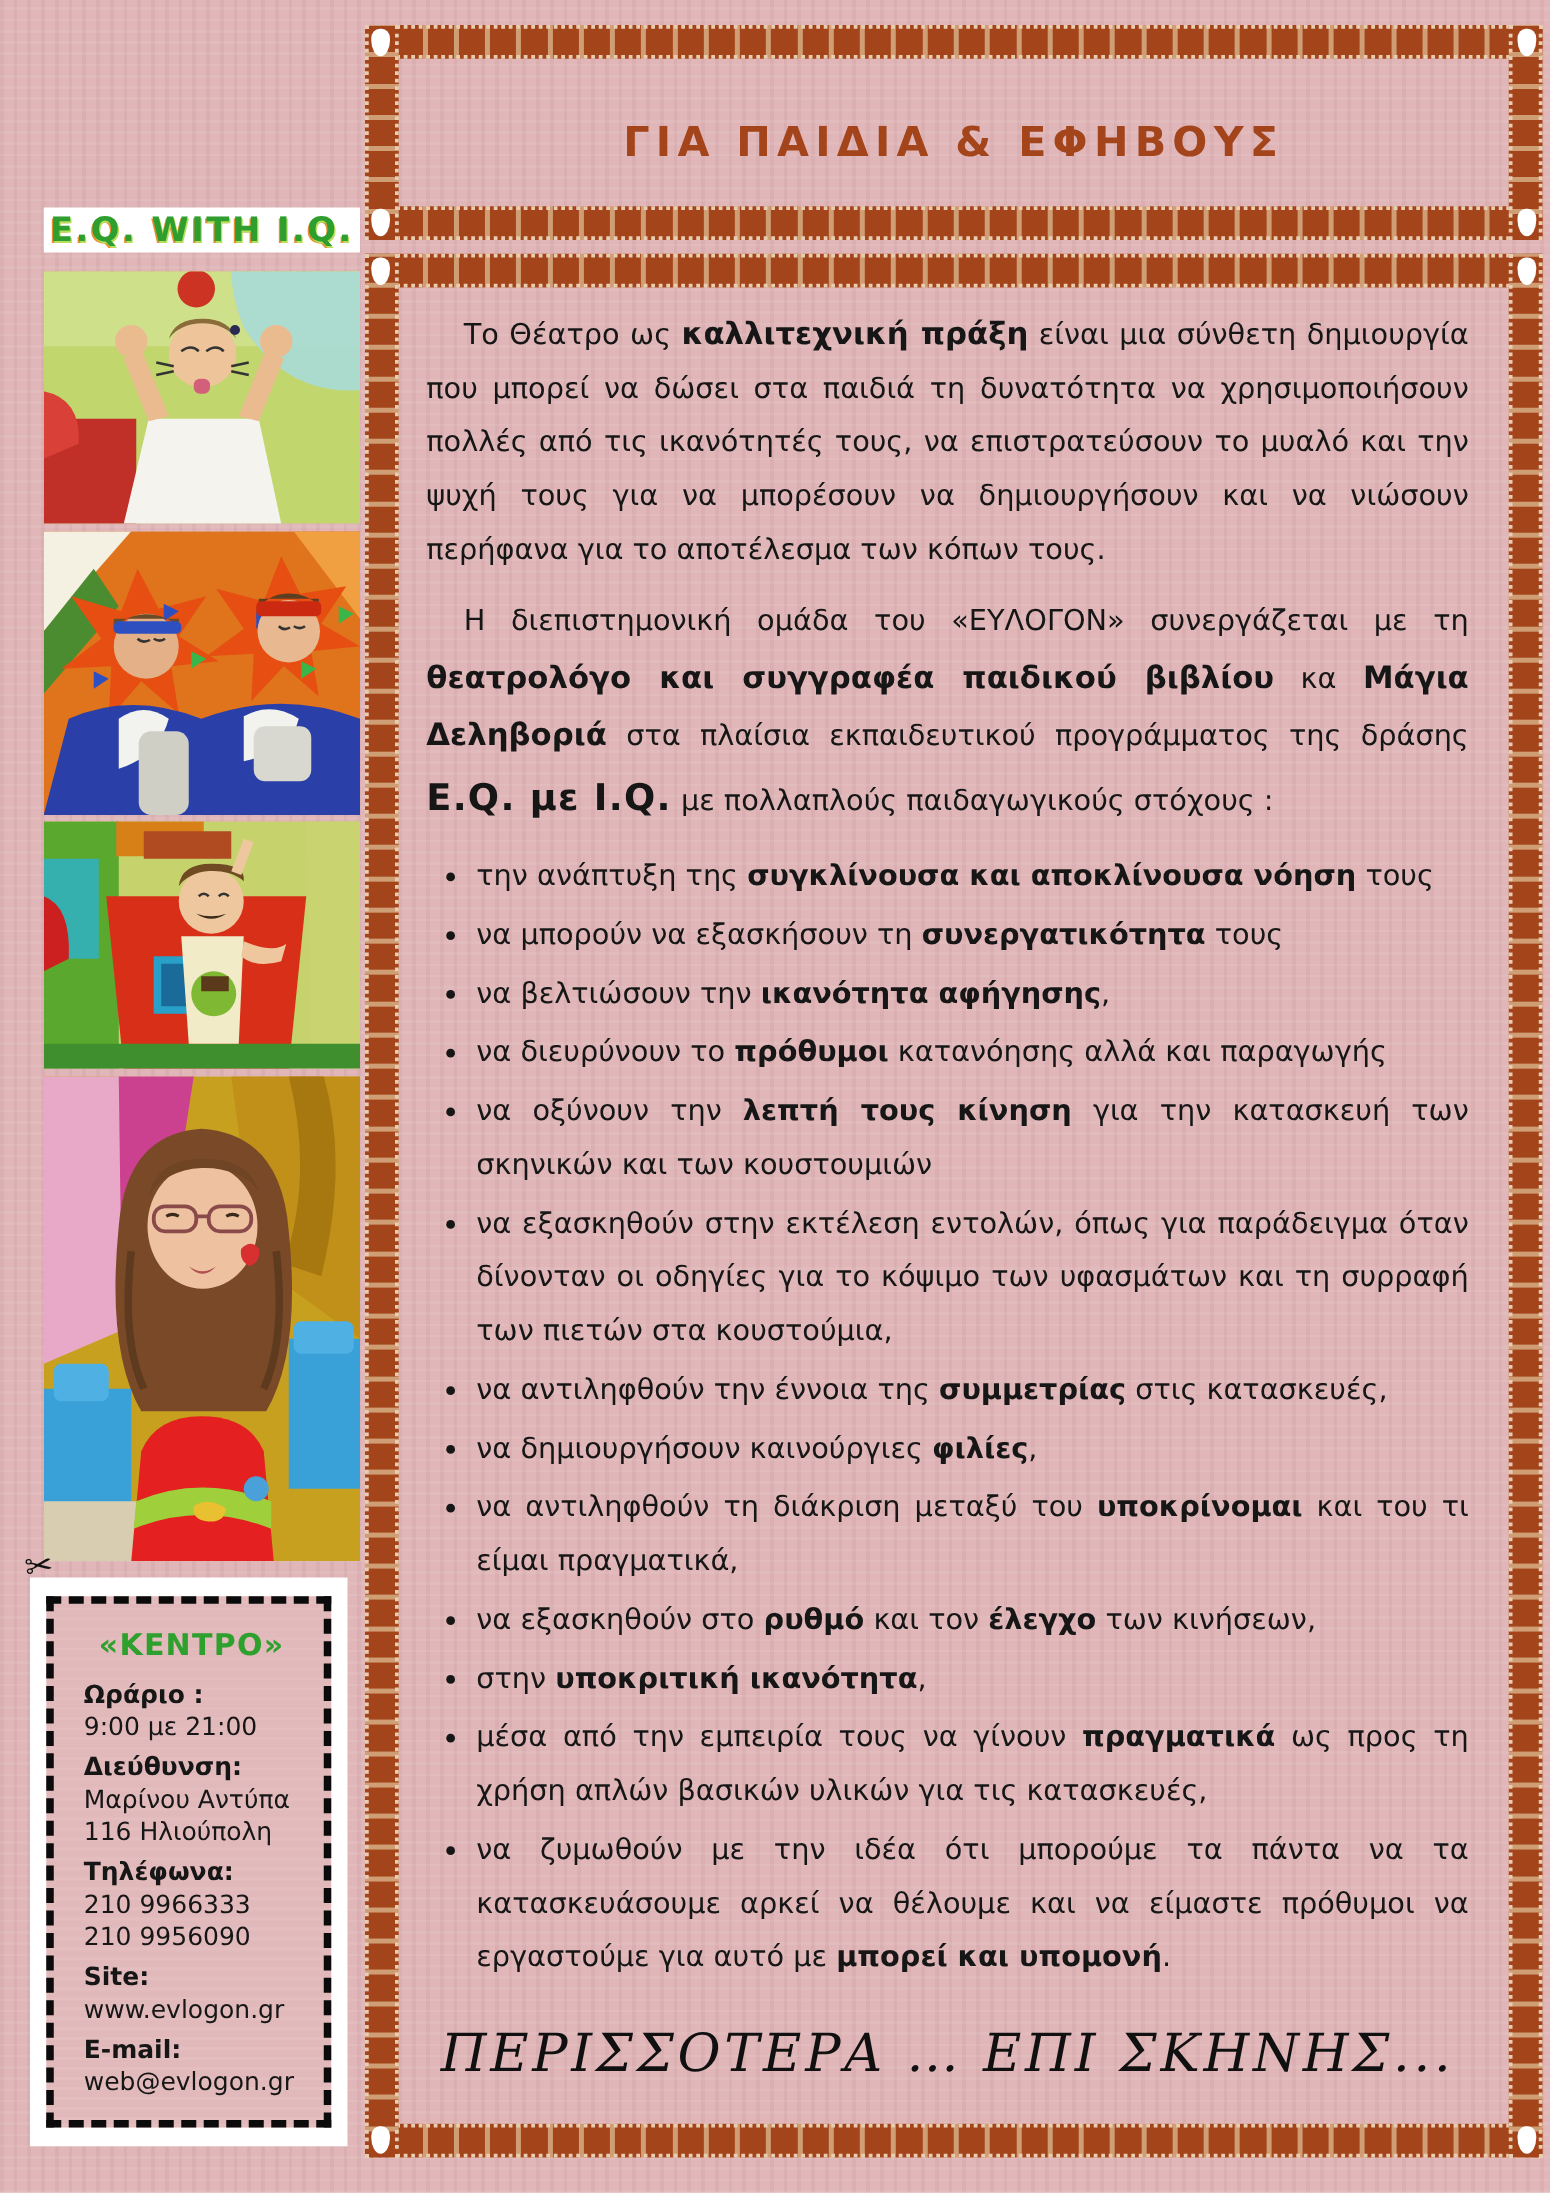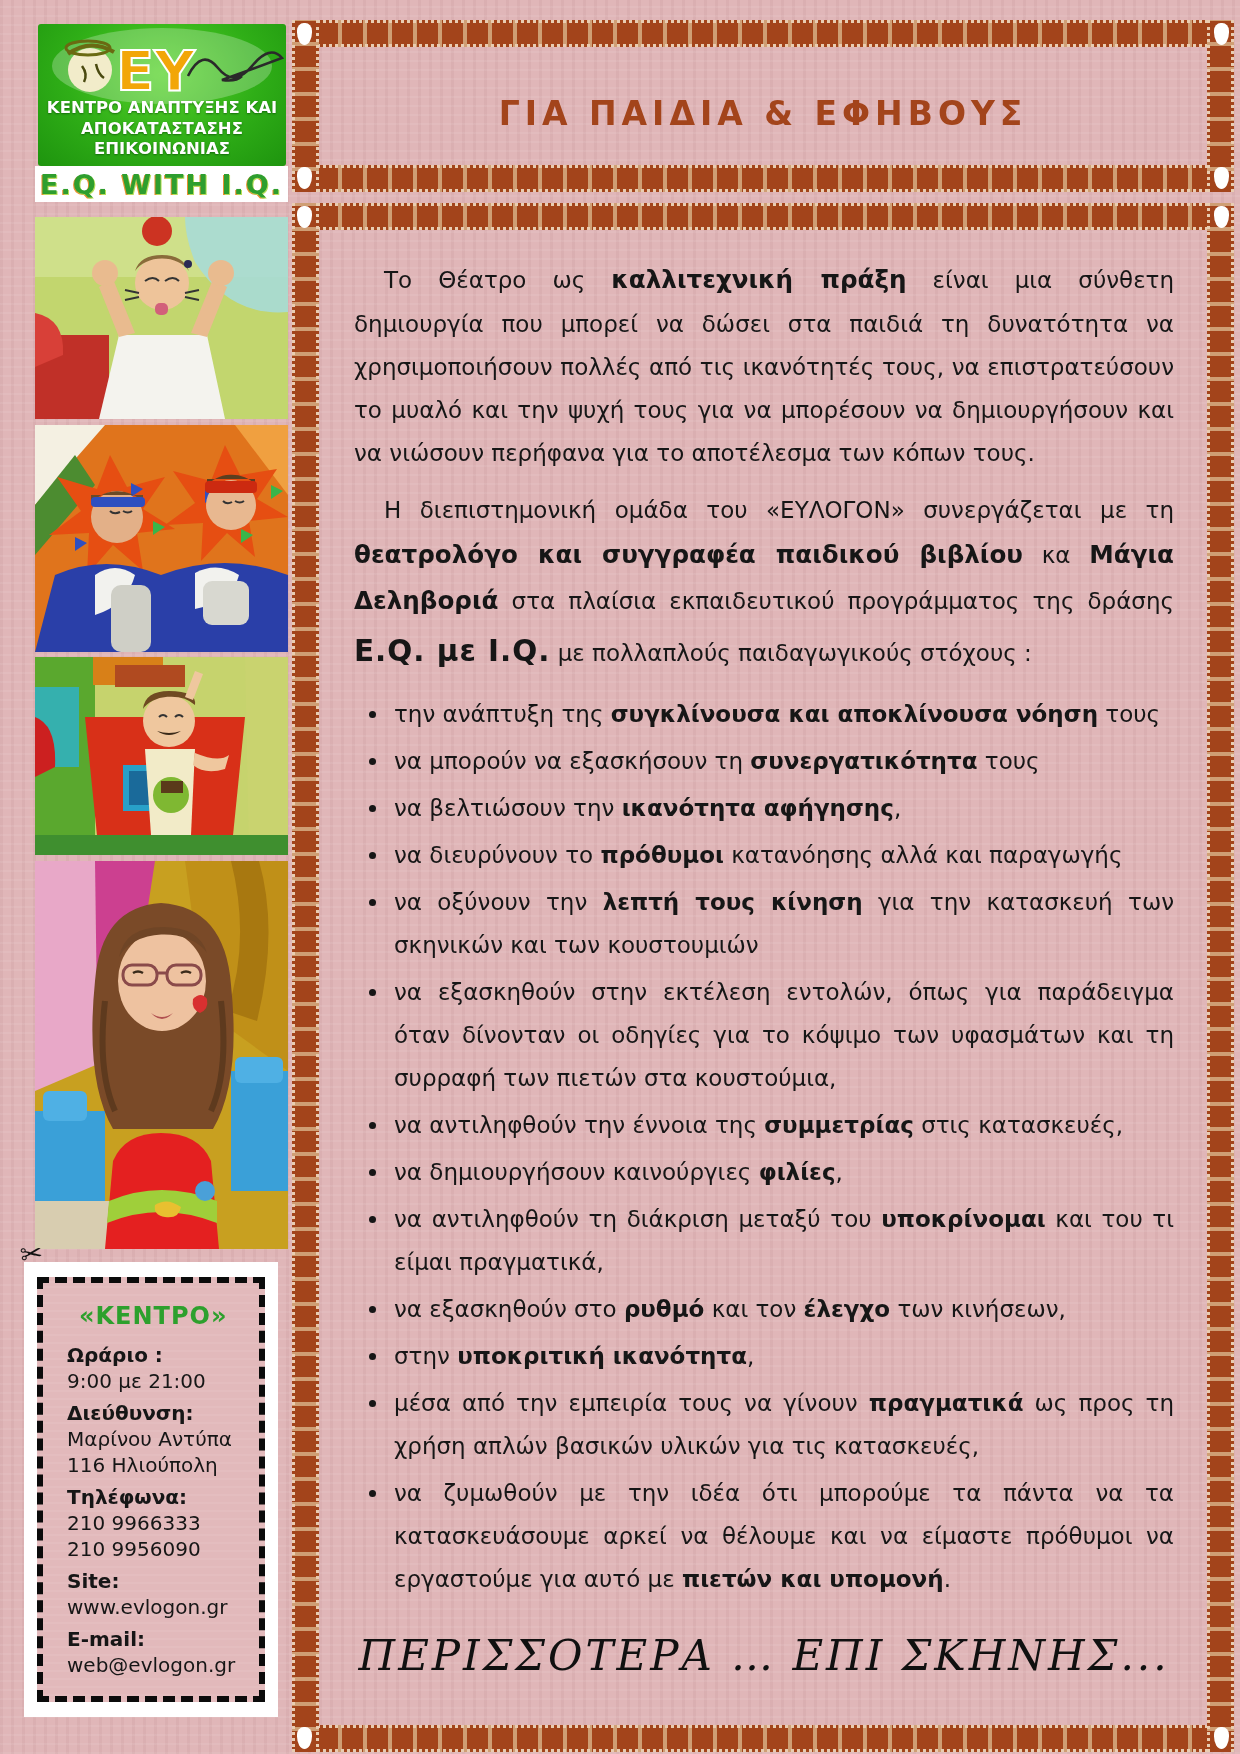--- a/index.html
+++ b/index.html
@@ -31,21 +31,21 @@
   
   .title-box{left:292px;top:20px;width:942px;height:172px;}
   .title-inner{position:absolute;inset:27px;display:flex;flex-direction:column;
     align-items:center;justify-content:center;text-align:center;}
   .title-main{color:#a3441b;font-weight:bold;font-size:62px;line-height:1;
     letter-spacing:8px;margin-top:2px;}
   .title-sub{color:#a3441b;font-weight:bold;font-size:33px;letter-spacing:5px;margin-top:14px;}
 
   
   .content-box{left:292px;top:203px;width:942px;min-height:1480px;}
-  .content-inner{position:relative;margin:40px;padding:14px 20px 16px 22px;
+  .content-inner{position:relative;margin:27px;padding:14px 32px 16px 22px;
     font-size:23px;color:#161616;line-height:1.87;}
   .content-inner p{margin:0 0 14px 0;text-align:justify;text-indent:30px;}
   .content-inner b{font-weight:bold;}
   .lg{font-size:1.07em;}
   .eq{font-size:1.28em;letter-spacing:1px;}
   ul.goals{margin:2px 0 0 0;padding-left:36px;list-style:disc outside;}
   ul.goals li{margin:0 0 4px 0;padding-left:4px;text-align:justify;line-height:1.87;}
   .closing{font-family:"DejaVu Serif",serif;font-style:italic;font-size:42px;
     letter-spacing:3px;text-align:center;margin-top:16px;color:#101010;white-space:nowrap;}
 
@@ -77,35 +77,20 @@
   .contact-org{color:#2da02d;font-weight:bold;font-size:24px;letter-spacing:1px;
     margin:2px 0 10px 12px;}
   .c-label{font-weight:bold;margin-top:6px;}
   .c-val{margin:0;}
 </style>
 </head>
 <body>
 
 <div class="page">
 
-  <div class="logo-box">
-    <svg class="logo-art" viewBox="0 0 248 92">
-      <ellipse cx="124" cy="42" rx="110" ry="38" fill="#ffffff" opacity="0.25"></ellipse>
-      <circle cx="52" cy="46" r="22" fill="#f2ecca"></circle>
-      <path d="M30,30 q22,-16 46,-2" fill="none" stroke="#6a6a12" stroke-width="4"></path>
-      <ellipse cx="50" cy="24" rx="22" ry="7" fill="none" stroke="#6a6a12" stroke-width="3"></ellipse>
-      <path d="M44,42 q6,8 2,16 M58,40 q2,10 8,14" fill="none" stroke="#4a4a10" stroke-width="2.5"></path>
-      <text x="78" y="66" font-family="DejaVu Sans, sans-serif" font-size="56" font-weight="bold" fill="#f2a608" stroke="#ffffff" stroke-width="2">EY</text>
-      <path d="M150,52 q14,-28 30,-8 t34,-2 t30,-8 q-44,16 -60,22 q14,2 20,-4" fill="none" stroke="#2a2a2a" stroke-width="2.6"></path>
-    </svg>
-    <div class="logo-lines">
-      <div>ΚΕΝΤΡΟ ΑΝΑΠΤΥΞΗΣ ΚΑΙ</div>
-      <div>ΑΠΟΚΑΤΑΣΤΑΣΗΣ ΕΠΙΚΟΙΝΩΝΙΑΣ</div>
-    </div>
-  </div>
 
   <div class="eq-banner">E.Q. WITH I.Q.</div>
 
   <div class="photo photo1">
     <svg viewBox="0 0 253 202">
       <rect width="253" height="202" fill="#c2d66e"></rect>
       <rect width="253" height="60" fill="#cfe08a"></rect>
       <path d="M150,0 L253,0 L253,95 Q195,100 160,45 Q150,20 150,0 Z" fill="#a7dbd6" opacity="0.9"></path>
       <circle cx="122" cy="14" r="15" fill="#cc3322"></circle>
       <rect x="0" y="118" width="74" height="84" fill="#c03028"></rect>
@@ -266,19 +251,19 @@
         <li><span>να βελτιώσουν την </span><b>ικανότητα αφήγησης</b><span>,</span></li>
         <li><span>να διευρύνουν το </span><b>πρόθυμοι</b><span> κατανόησης αλλά και παραγωγής</span></li>
         <li><span>να οξύνουν την </span><b>λεπτή τους κίνηση</b><span> για την κατασκευή των σκηνικών και των κουστουμιών</span></li>
         <li><span>να εξασκηθούν στην εκτέλεση εντολών, όπως για παράδειγμα όταν δίνονταν οι οδηγίες για το κόψιμο των υφασμάτων και τη συρραφή των πιετών στα κουστούμια,</span></li>
         <li><span>να αντιληφθούν την έννοια της </span><b>συμμετρίας</b><span> στις κατασκευές,</span></li>
         <li><span>να δημιουργήσουν καινούργιες </span><b>φιλίες</b><span>,</span></li>
         <li><span>να αντιληφθούν τη διάκριση μεταξύ του </span><b>υποκρίνομαι</b><span> και του τι είμαι πραγματικά,</span></li>
         <li><span>να εξασκηθούν στο </span><b>ρυθμό</b><span> και τον </span><b>έλεγχο</b><span> των κινήσεων,</span></li>
         <li><span>στην </span><b>υποκριτική ικανότητα</b><span>,</span></li>
         <li><span>μέσα από την εμπειρία τους να γίνουν </span><b>πραγματικά</b><span> ως προς τη χρήση απλών βασικών υλικών για τις κατασκευές,</span></li>
-        <li><span>να ζυμωθούν με την ιδέα ότι μπορούμε τα πάντα να τα κατασκευάσουμε αρκεί να θέλουμε και να είμαστε πρόθυμοι να εργαστούμε για αυτό με </span><b>πιετών και υπομονή</b><span>.</span></li>
+        <li><span>να ζυμωθούν με την ιδέα ότι μπορούμε τα πάντα να τα κατασκευάσουμε αρκεί να θέλουμε και να είμαστε πρόθυμοι να εργαστούμε για αυτό με </span><b>μπορεί και υπομονή</b><span>.</span></li>
       </ul>
       <div class="closing">ΠΕΡΙΣΣΟΤΕΡΑ … ΕΠΙ ΣΚΗΝΗΣ...</div>
     </div>
   </div>
 
 </div>
 
 </body></html>

